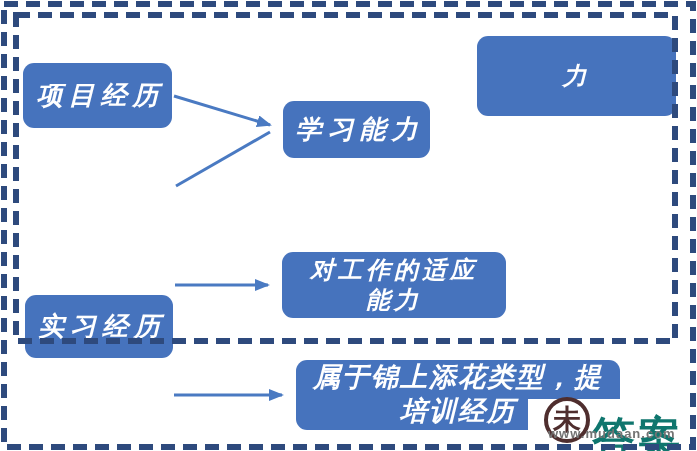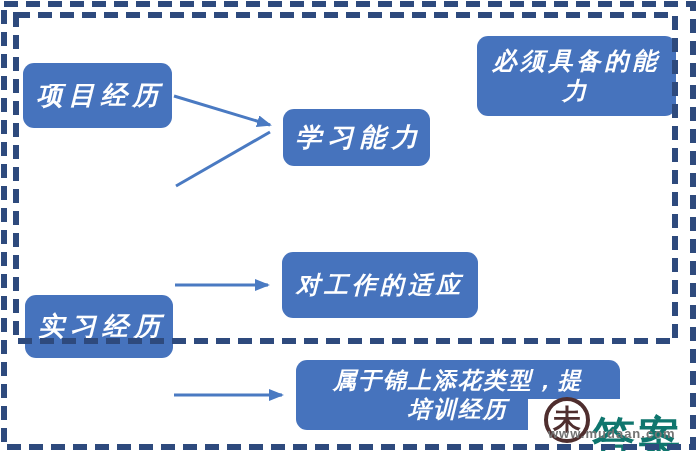--- a/index.html
+++ b/index.html
@@ -33,28 +33,28 @@
     align-items: center;
     justify-content: center;
     text-align: center;
     font-weight: bold;
     font-style: italic;
     line-height: 1.25;
   }
   .node .line { display: block; }
   .fs-big   { font-size: 26px; letter-spacing: 6px; text-indent: 6px; }
   .fs-med   { font-size: 24px; letter-spacing: 4px; }
-  .fs-small { font-size: 23px; letter-spacing: 2px; font-style: italic; }
+  .fs-small { font-size: 27px; letter-spacing: 2px; font-style: italic; }
 
   #box-project     { left: 23px;  top: 63px;  width: 149px; height: 65px; }
   #box-award       { left: 23px;  top: 160px; width: 149px; height: 57px; }
   #box-internship  { left: 25px;  top: 253px; width: 148px; height: 63px; margin-top: 42px; }
   #box-training    { left: 25px;  top: 365px; width: 147px; height: 62px; }
-  #box-learning    { left: 283px; top: 101px; width: 147px; height: 57px; margin-top: 8px; }
-  #box-adaptability{ left: 282px; top: 252px; width: 196px; height: 66px; }
+  #box-learning    { left: 283px; top: 101px; width: 147px; height: 57px; }
+  #box-adaptability{ left: 282px; top: 252px; width: 224px; height: 66px; }
   #box-required    { left: 477px; top: 36px;  width: 199px; height: 80px; }
   #box-icing       { left: 296px; top: 360px; width: 324px; height: 70px; }
 
   
   #wm-patch {
     position: absolute;
     left: 528px; top: 399px;
     width: 164px; height: 43px;
     background: #ffffff;
     z-index: 2;
@@ -112,24 +112,24 @@
     <span class="line">实习经历</span>
   </div>
 
 
   <div class="node fs-big" id="box-learning">
     <span class="line">学习能力</span>
   </div>
 
   <div class="node fs-med" id="box-adaptability">
     <span class="line">对工作的适应</span>
+    <span class="line">能力</span>
   </div>
 
   <div class="node fs-med" id="box-required">
-    <span class="line">必须具备的能</span>
     <span class="line">力</span>
   </div>
 
   <div class="node fs-small" id="box-icing">
     <span class="line">属于锦上添花类型，提</span>
     <span class="line">培训经历</span>
   </div>
 
   <div id="wm-patch"></div>
   <div id="wm-logo">

